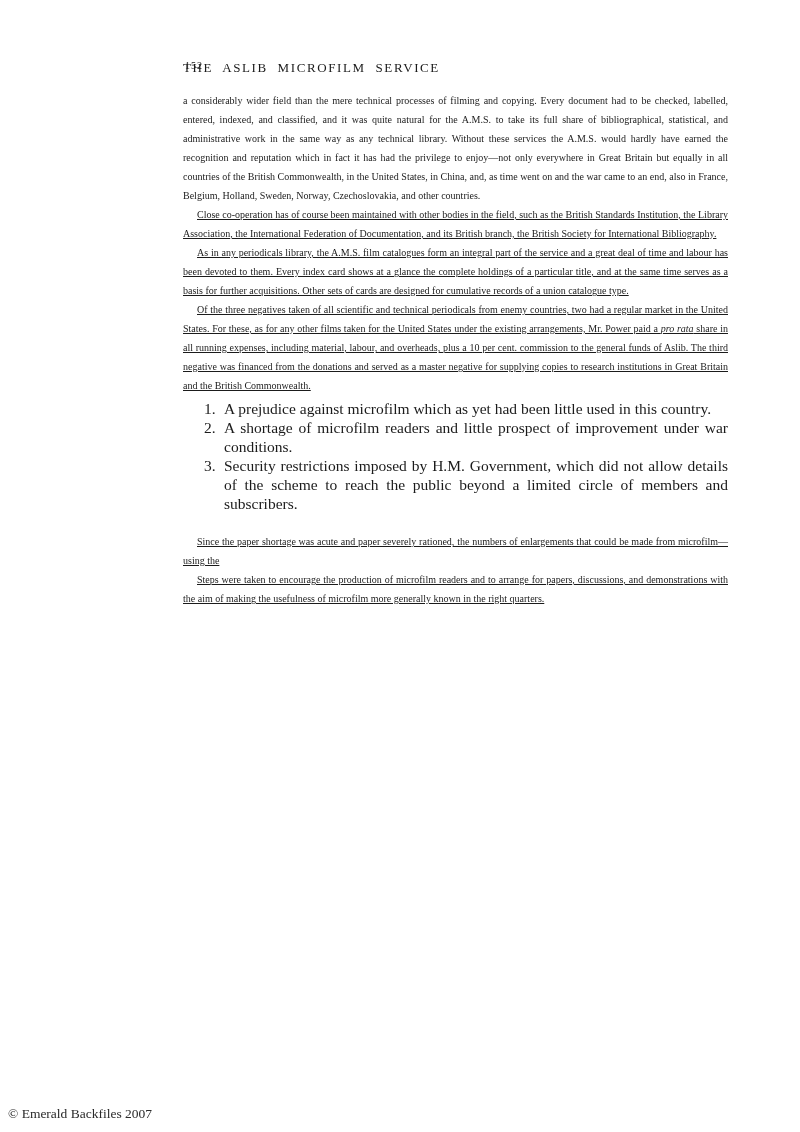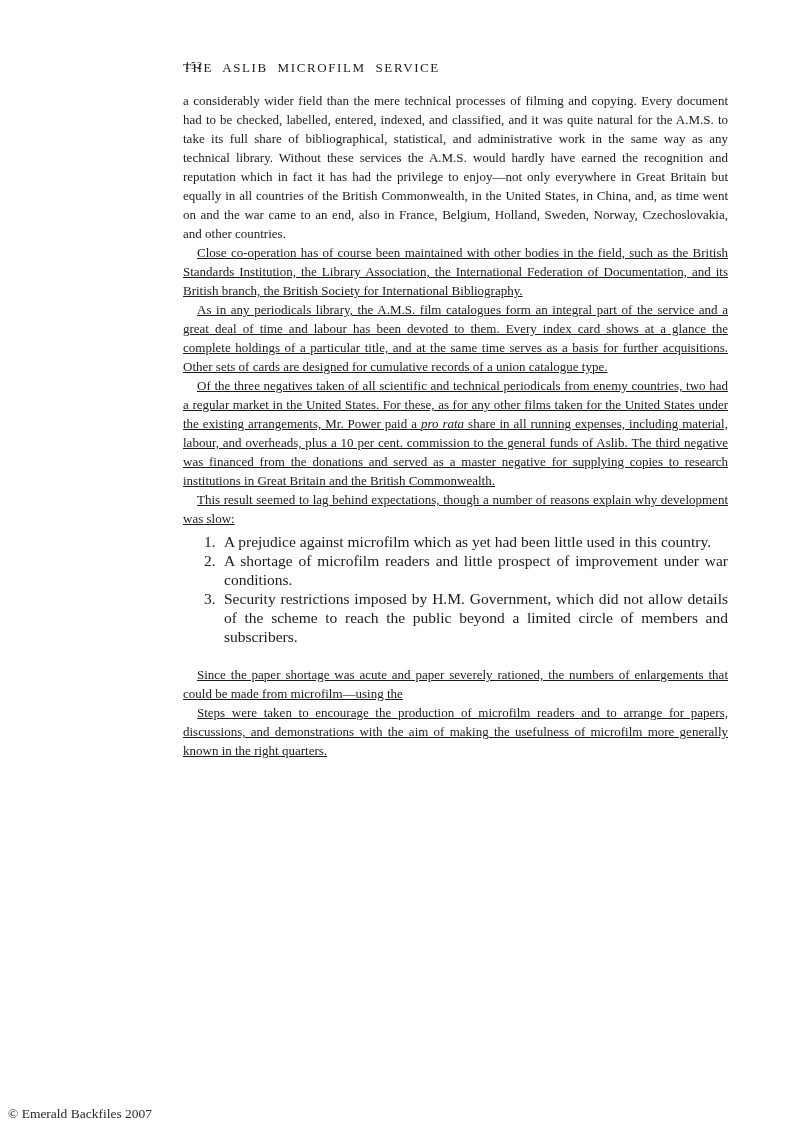--- a/index.html
+++ b/index.html
@@ -36,21 +36,21 @@
   .running-title {
     width: 100%;
     text-align: left;
     font-size: 13px;
     letter-spacing: 1.6px;
     word-spacing: 5px;
     white-space: nowrap;
   }
   .body-text p {
     margin: 0;
-    font-size: 13px;
+    font-size: 10px;
     line-height: 19px;
     text-align: justify;
   }
   .body-text p.indent {
     text-indent: 14px;
     text-decoration: underline;
   }
   .italic { font-style: italic; }
   .num-list {
     margin: 4px 0 19px 21px;
@@ -86,21 +86,20 @@
   <div class="page-header">
     <span class="page-number">152</span>
     <div class="running-title">THE ASLIB MICROFILM SERVICE</div>
   </div>
 
   <div class="body-text">
     <p>a considerably wider field than the mere technical processes of filming and copying. Every document had to be checked, labelled, entered, indexed, and classified, and it was quite natural for the A.M.S. to take its full share of bibliographical, statistical, and administrative work in the same way as any technical library. Without these services the A.M.S. would hardly have earned the recognition and reputation which in fact it has had the privilege to enjoy—not only everywhere in Great Britain but equally in all countries of the British Commonwealth, in the United States, in China, and, as time went on and the war came to an end, also in France, Belgium, Holland, Sweden, Norway, Czechoslovakia, and other countries.</p>
     <p class="indent">Close co-operation has of course been maintained with other bodies in the field, such as the British Standards Institution, the Library Association, the International Federation of Documentation, and its British branch, the British Society for International Bibliography.</p>
     <p class="indent">As in any periodicals library, the A.M.S. film catalogues form an integral part of the service and a great deal of time and labour has been devoted to them. Every index card shows at a glance the complete holdings of a particular title, and at the same time serves as a basis for further acquisitions. Other sets of cards are designed for cumulative records of a union catalogue type.</p>
     <p class="indent"><span>Of the three negatives taken of all scientific and technical periodicals from enemy countries, two had a regular market in the United States. For these, as for any other films taken for the United States under the existing arrangements, Mr. Power paid a </span><span class="italic">pro rata</span><span> share in all running expenses, including material, labour, and overheads, plus a 10 per cent. commission to the general funds of Aslib. The third negative was financed from the donations and served as a master negative for supplying copies to research institutions in Great Britain and the British Commonwealth.</span></p>
-    <p class="indent">This result seemed to lag behind expectations, though a number of reasons explain why development was slow:</p>
 
     <div class="num-list">
       <div class="list-row">
         <span class="list-marker">1.</span>
         <span class="list-item-text">A prejudice against microfilm which as yet had been little used in this country.</span>
       </div>
       <div class="list-row">
         <span class="list-marker">2.</span>
         <span class="list-item-text">A shortage of microfilm readers and little prospect of improvement under war conditions.</span>
       </div>

